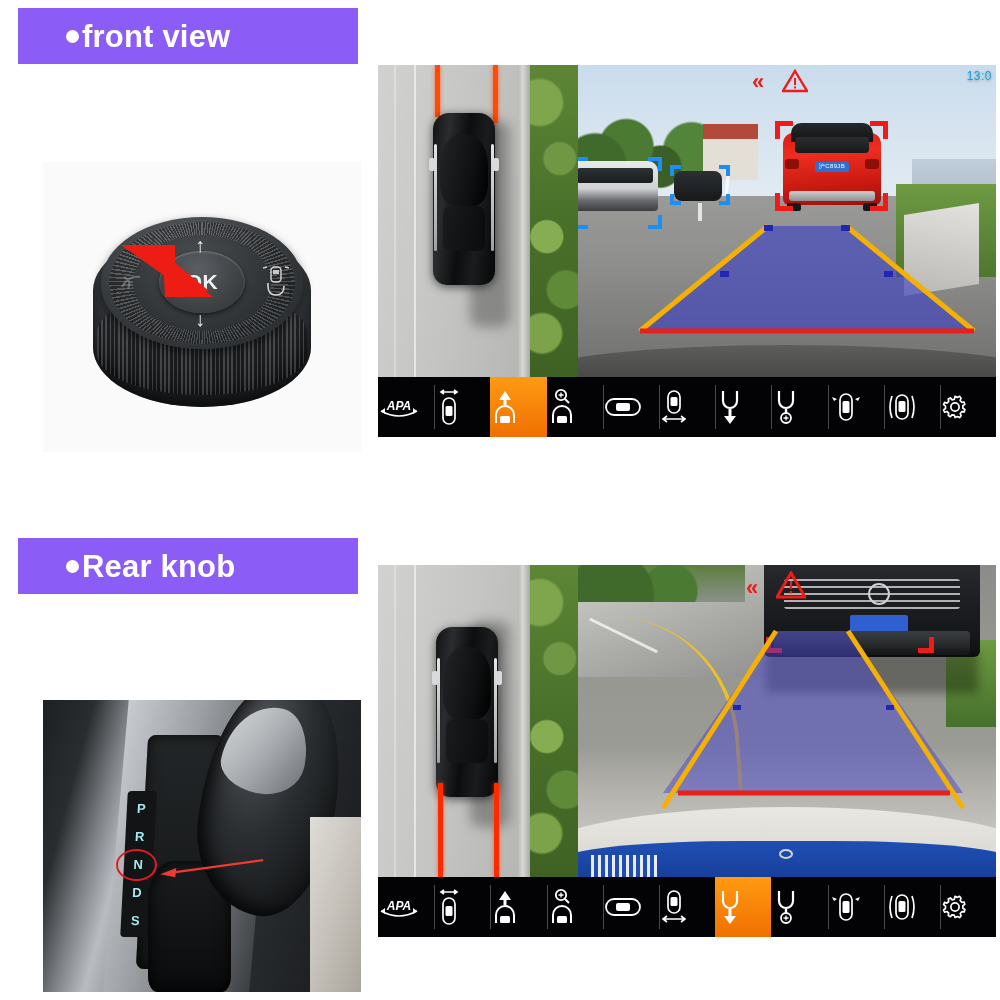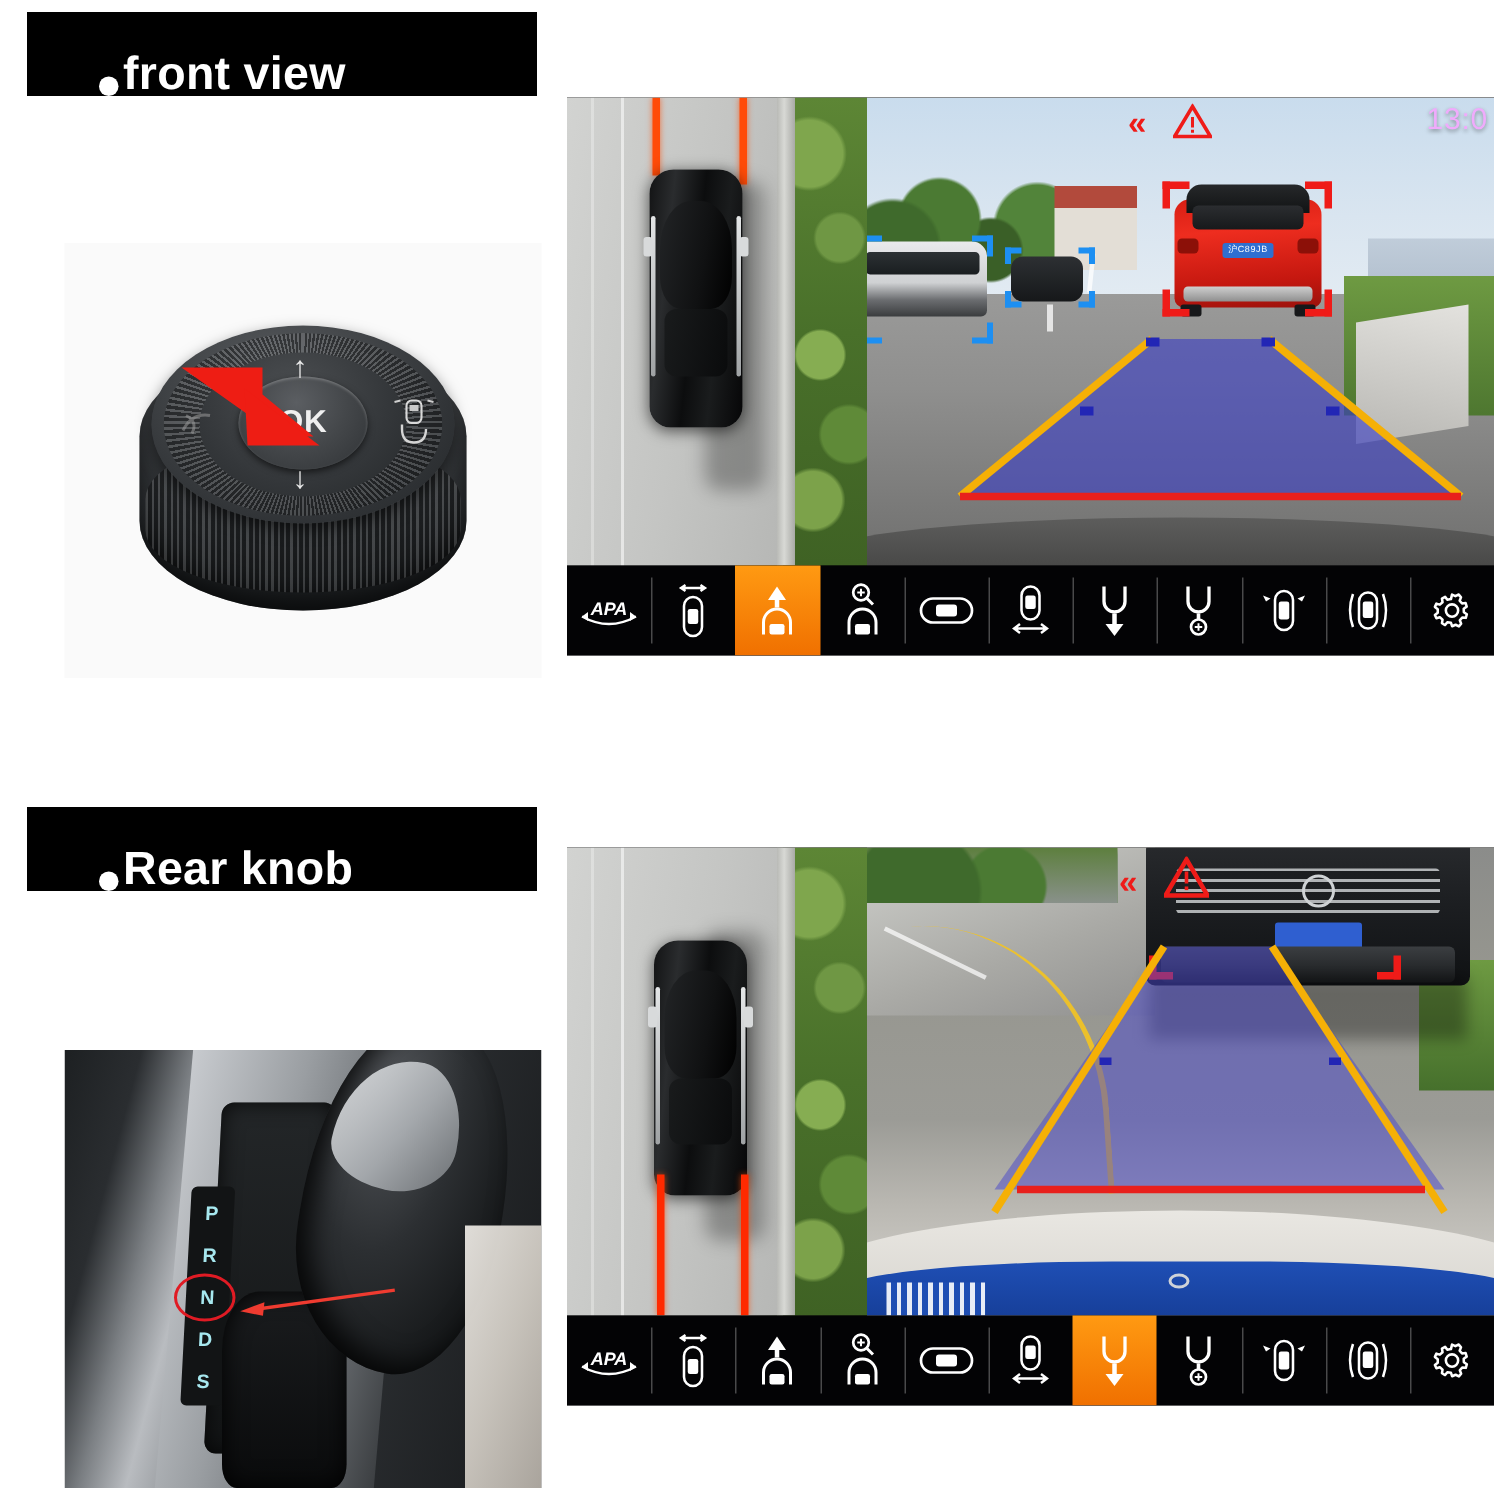--- a/index.html
+++ b/index.html
@@ -1,22 +1,22 @@
 <!DOCTYPE html>
 <html><head>
 <meta charset="utf-8">
 <style>
   * { box-sizing: border-box; margin:0; padding:0; }
   html,body { width:1000px; height:1000px; background:#ffffff;
     font-family:"Liberation Sans", sans-serif; overflow:hidden; }
   .page { position:relative; width:1000px; height:1000px; background:#fff; }
 
   
-  .redbar { position:absolute; background:#000000; display:flex;
-    align-items:flex-end;text-decoration:underline; }
+  .redbar { position:absolute; background:#8b5cf6; display:flex;
+    align-items:center; }
   .redbar .bullet { width:13px; height:13px; border-radius:50%;
     background:#fff; margin-right:3px; flex:0 0 auto; }
   .redbar .title { color:#fff; font-size:31px; font-weight:700;
     letter-spacing:.2px; line-height:1; }
 
   
   .caption { position:absolute; color:#1b1b1b; font-size:18.5px;
     line-height:30px; }
 
   
@@ -208,28 +208,28 @@
   .bracket i { position:absolute; display:block; }
   .bk-red i { background:#ef1b18; }
   .bk-blue i { background:#1d8ff2; }
 
   .guide-svg { position:absolute; left:0; top:0; width:100%; height:100%;
     pointer-events:none; }
 
   .hud-chev { position:absolute; color:#ef1b18; font-size:22px;
     font-weight:700; line-height:1; letter-spacing:-2px; }
   .hud-warn { position:absolute; }
-  .hud-time { position:absolute; color:#f0abfc; font-size:20px;
+  .hud-time { position:absolute; color:#0ea5e9; font-size:12px;
     letter-spacing:.5px; text-shadow:0 1px 3px rgba(0,0,0,.4); }
 
   
   .toolbar { position:absolute; left:0; bottom:0; width:100%;
     background:#030305; display:flex; align-items:stretch; }
   .tb-item { position:relative; flex:1 1 0; display:flex; align-items:center;
-    justify-content:center; }
+    }
   .tb-item + .tb-item::before { content:""; position:absolute; left:0;
     top:14%; height:72%; width:1px; background:rgba(255,255,255,.28); }
   .tb-item.active { background:linear-gradient(180deg,#ff9a12,#f07000); }
   .tb-item.active::before, .tb-item.active + .tb-item::before { opacity:0; }
   .tb-item svg { display:block; }
 </style>
 </head>
 <body>
 
 <div class="page">

